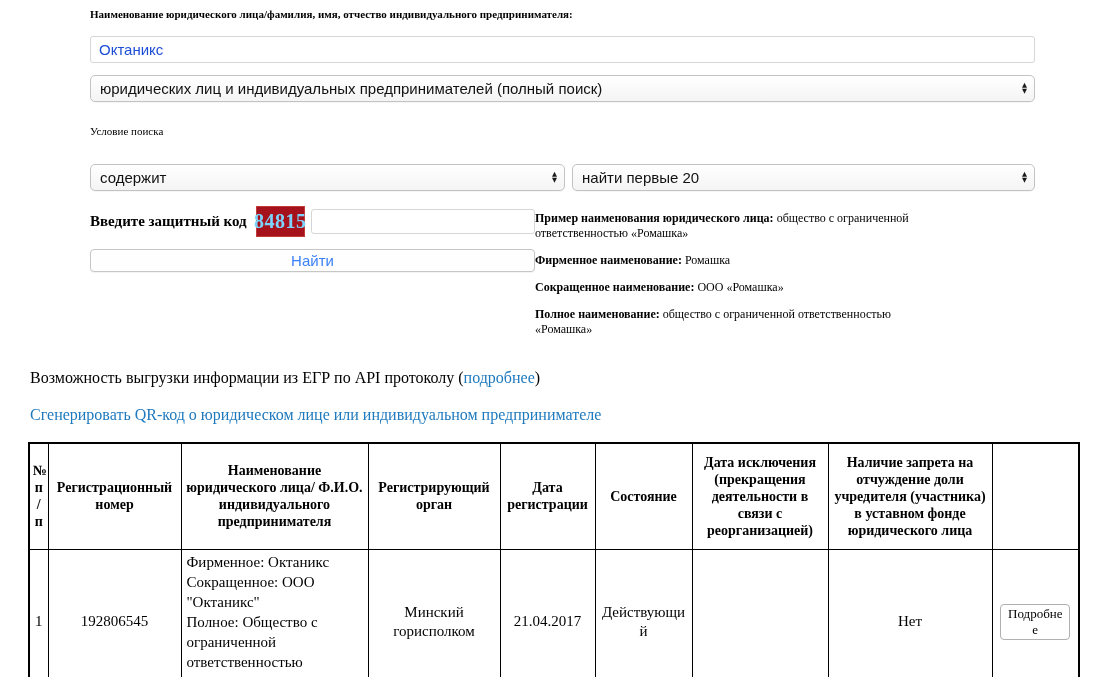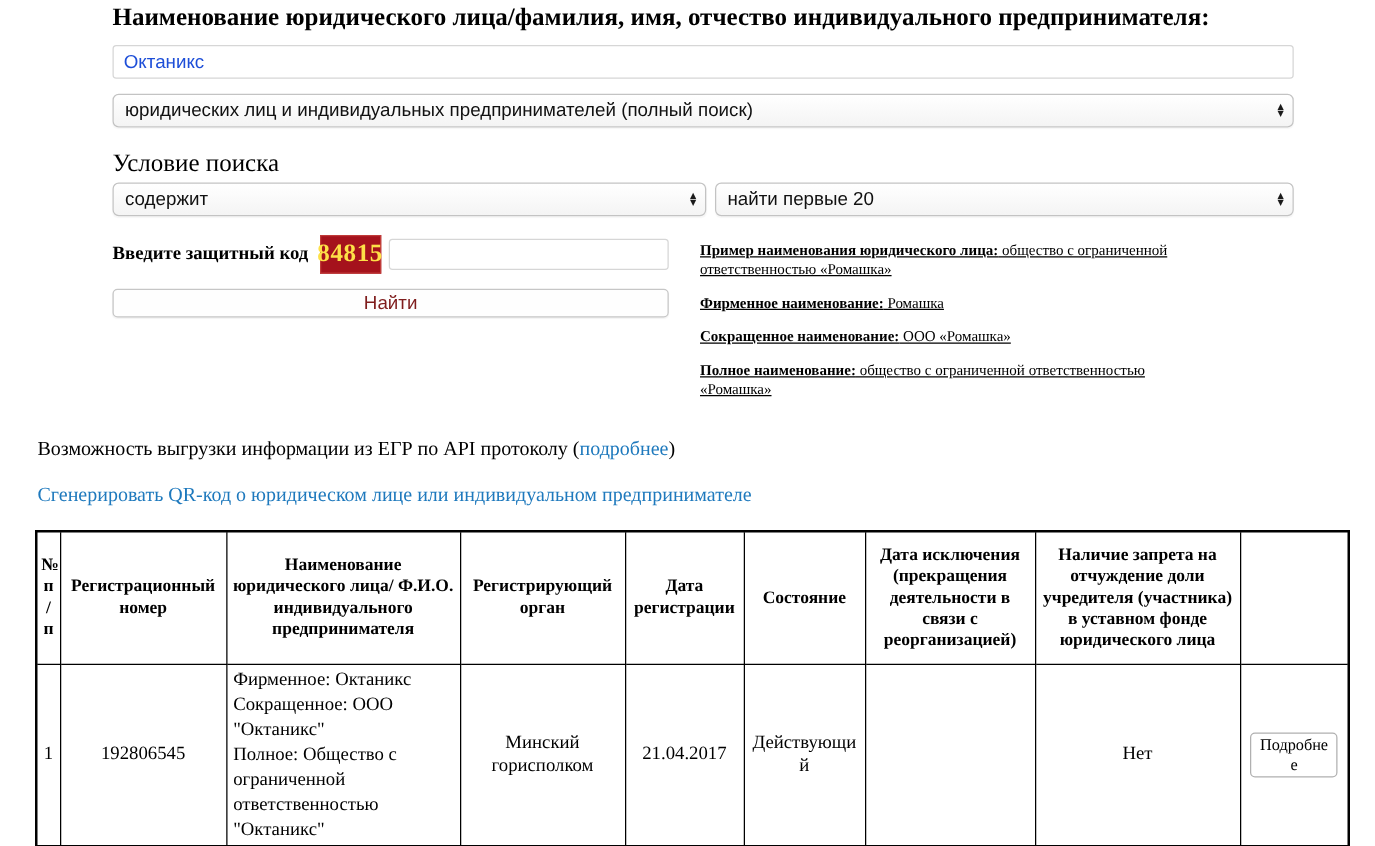--- a/index.html
+++ b/index.html
@@ -8,21 +8,21 @@
     width: 1100px; height: 677px;
     background: #ffffff;
     font-family: "Liberation Serif", "DejaVu Serif", serif;
     color: #000;
     overflow: hidden;
   }
 
   
   .form-area { padding: 5px 65px 0 90px; }
 
-  .field-label { font-size: 20px; line-height: 19px; }
+  .field-label { font-size: 11px; line-height: 19px; }
   .field-label.bold { font-weight: bold; }
 
   .text-input {
     display: block; width: 100%; height: 27px;
     border: 1px solid #d6d6d6; border-radius: 3px;
     font-family: "Liberation Sans", "DejaVu Sans", sans-serif;
     font-size: 15px; color: #1d4ed8;
     padding: 0 8px; margin: 0; background: #fff;
     outline: none;
   }
@@ -42,49 +42,49 @@
   .select .select-text { flex: 1 1 auto; white-space: nowrap; overflow: hidden; }
   .stepper {
     flex: 0 0 auto;
     display: flex; flex-direction: column; align-items: center; justify-content: center;
     font-family: "DejaVu Sans", sans-serif;
     font-size: 6.5px; line-height: 5.5px; color: #1a1a1a;
     margin: 0 7px 0 6px;
   }
   .select-full { margin-top: 12px; }
 
-  .selects-row { margin-top: 5px; display: flex; gap: 7px; }
+  .selects-row { margin-top: 23px; display: flex; gap: 7px; }
   .selects-row .select.cond { width: 475px; flex: 0 0 auto; }
   .selects-row .select.limit { flex: 1 1 auto; justify-content: flex-end; }
 
   
   .two-col { display: flex; margin-top: 15px; }
   .left-col { width: 445px; flex: 0 0 auto; }
-  .right-col { margin-left: 25px; width: 385px; flex: 0 0 auto; padding-top: 5px; text-decoration: underline; }
+  .right-col { width: 385px; flex: 0 0 auto; padding-top: 5px; }
 
   .captcha-row { display: flex; align-items: center; height: 31px; }
   .captcha-label { font-size: 15px; font-weight: bold; white-space: nowrap; margin-right: 9px; }
   .captcha-box {
     width: 49px; height: 31px; flex: 0 0 auto;
     background: #a5121c; border: 1px solid #c03a38;
-    color: #fde047; font-weight: bold; font-size: 20px;
+    color: #7dd3fc; font-weight: bold; font-size: 20px;
     display: flex; align-items: center; justify-content: center;
     letter-spacing: 0.5px;
   }
   .captcha-input {
     flex: 1 1 auto; height: 25px; margin-left: 6px;
     border: 1px solid #d6d6d6; border-radius: 3px;
     font-family: "Liberation Sans", "DejaVu Sans", sans-serif;
     font-size: 14px; padding: 0 6px; outline: none;
   }
   .search-button {
     margin-top: 12px; width: 100%; height: 23px;
     background: #fefefe; border: 1px solid #c6c6c6; border-radius: 4px;
     font-family: "Liberation Sans", "DejaVu Sans", sans-serif;
-    font-size: 15px; color: #7f1d1d; cursor: pointer;
+    font-size: 15px; color: #3b82f6; cursor: pointer;
     box-shadow: 0 1px 1px rgba(0,0,0,0.05);
   }
 
   .hint-para { font-size: 12px; line-height: 15px; margin: 0 0 12px 0; }
   .hint-para b { font-weight: bold; }
 
   
   .lower { padding-left: 30px; }
   .api-line { margin: 19px 0 0 0; font-size: 16px; line-height: 19px; }
   .link { color: #1e79bd; text-decoration: none; cursor: pointer; }

